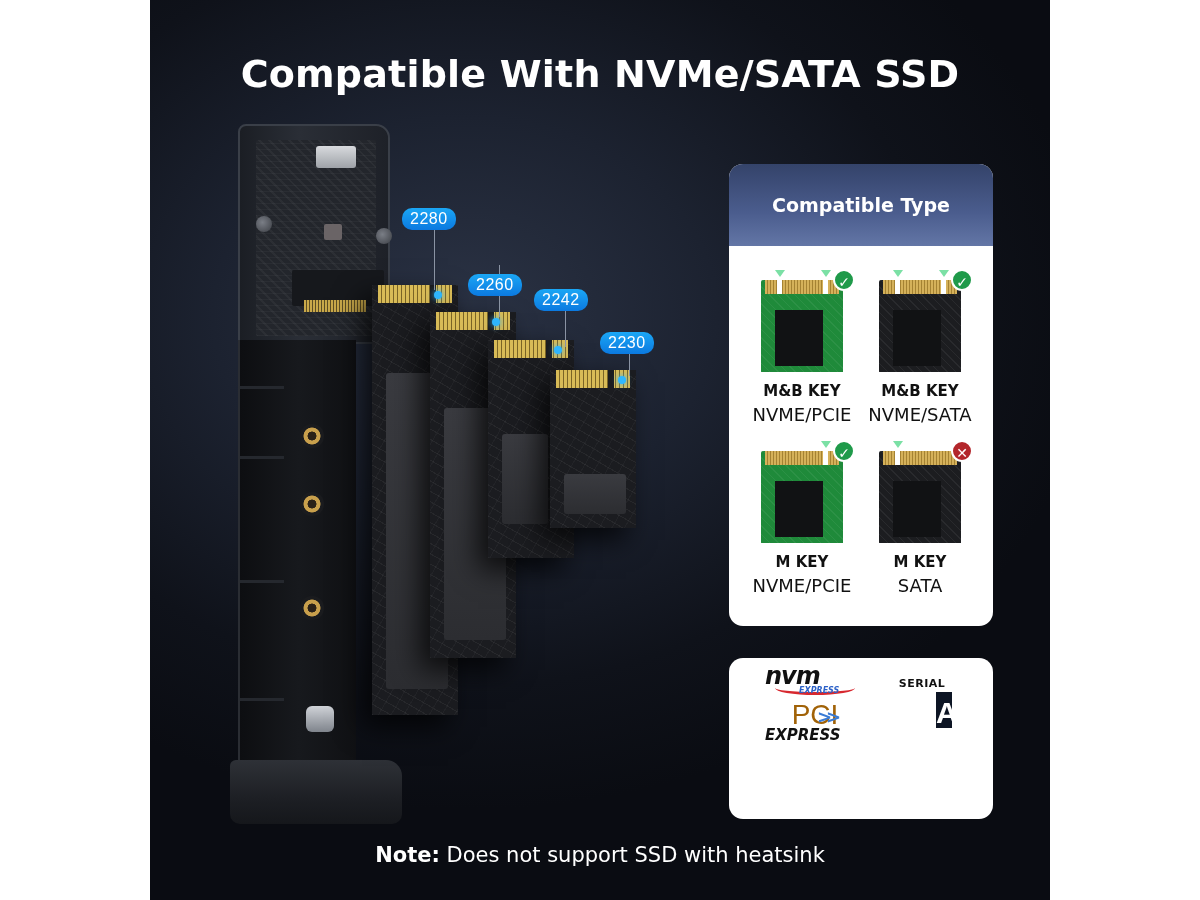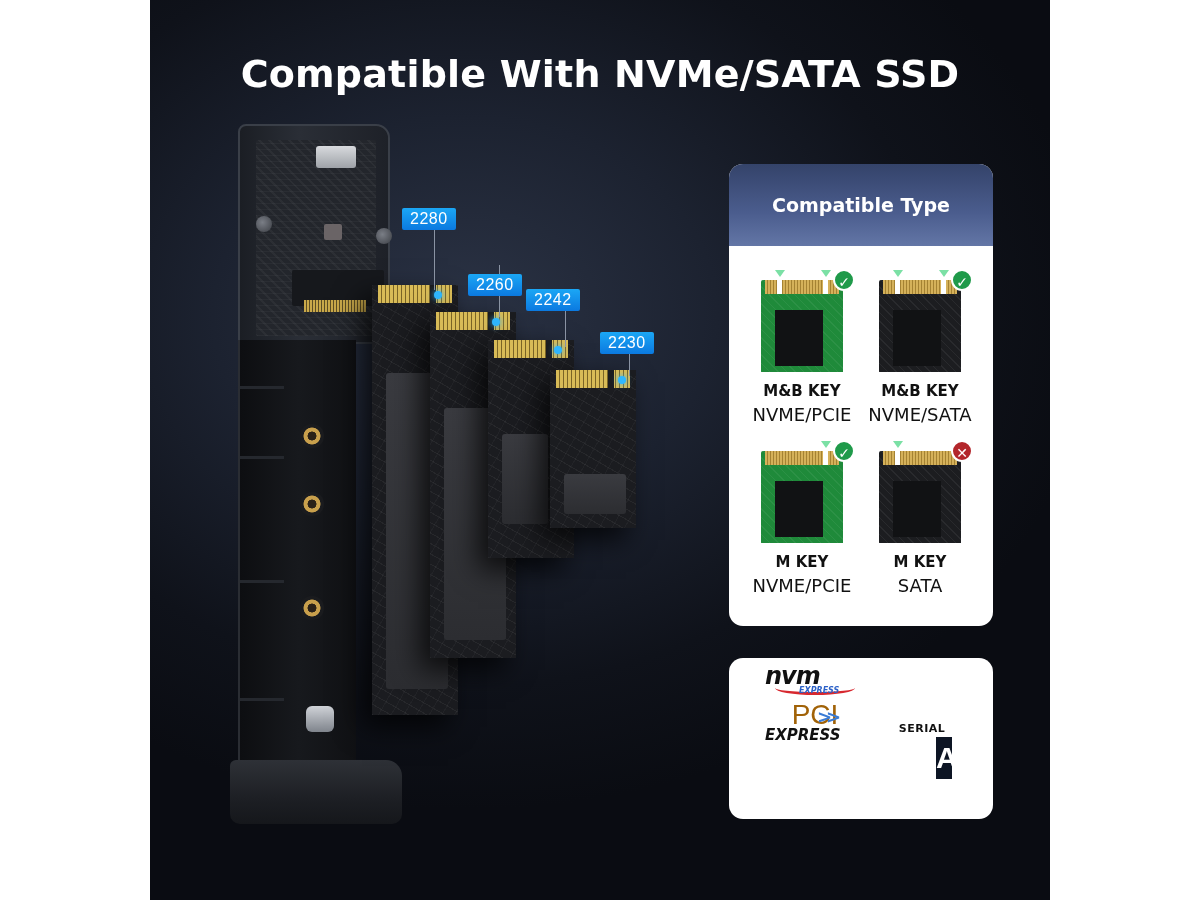--- a/index.html
+++ b/index.html
@@ -95,21 +95,21 @@
   }
   .ssd-dot {
     position: absolute; top: 6px; width: 8px; height: 8px; border-radius: 50%; background: #2fb7ff;
     box-shadow: 0 0 6px #2fb7ff;
   }
 
   
   .size-tag {
     position: absolute; height: 22px; padding: 0 8px;
     background: linear-gradient(180deg, #1ba7f5, #0b79e0);
-    color: #ffffff; font-size: 16px; line-height: 22px; border-radius: 2px;
+    color: #ffffff; font-size: 16px; line-height: 22px; border-radius: 10px;
     font-family: "Liberation Sans", sans-serif; letter-spacing: 0.5px;
   }
   .leader { position: absolute; width: 1px; background: #8a93a3; }
 
   
   .card {
     position: absolute; left: 579px; width: 264px; background: #ffffff;
     border-radius: 14px; overflow: hidden;
   }
   .card-head {
@@ -155,24 +155,24 @@
   .proto-body { position: relative; height: 98px; }
   .nvm-logo { position: absolute; left: 36px; top: 7px; width: 90px; height: 30px; }
   .nvm-text { font-style: italic; font-weight: bold; font-size: 24px; color: #111; letter-spacing: -1px; line-height: 22px; }
   .nvm-express { position: absolute; left: 34px; top: 21px; font-size: 8px; font-style: italic; font-weight: bold; color: #2d62c8; }
   .nvm-swoosh { position: absolute; left: 10px; top: 16px; width: 80px; height: 14px; border-bottom: 3px solid #d7282f; border-radius: 0 0 50% 50%; }
   .pci-logo { position: absolute; left: 36px; top: 46px; width: 100px; height: 44px; }
   .pci-text { font-family: "Liberation Sans", sans-serif; font-size: 28px; color: #a16207; line-height: 22px; text-align: center; }
   .pci-arrow { position: absolute; left: 52px; top: 2px; color: #3a7bd5; font-size: 18px; font-weight: bold; letter-spacing: -6px; }
   .pci-express { font-style: italic; font-weight: bold; font-size: 15px; color: #111; line-height: 18px; }
   .sata-logo { position: absolute; left: 163px; top: 20px; width: 60px; height: 60px; text-align: center; }
-  .sata-serial { font-weight: bold; font-size: 11px; color: #111; letter-spacing: 0.5px; line-height: 12px; margin-top: 45px; }
+  .sata-serial { font-weight: bold; font-size: 11px; color: #111; letter-spacing: 0.5px; line-height: 12px; }
   .sata-ata {
     margin-top: 2px; background: #0d1524; color: #ffffff; font-weight: bold;
-    font-size: 30px; line-height: 42px; height: 42px; letter-spacing: -1px; font-family: "Liberation Sans", sans-serif; margin-left: 44px;
+    font-size: 30px; line-height: 42px; height: 36px; letter-spacing: -1px; font-family: "Liberation Sans", sans-serif; margin-left: 44px;
   }
 
   .note {
     position: absolute; left: 0; top: 843px; width: 900px; text-align: center;
     color: #ffffff; font-size: 21px;
   }
   .note b { font-weight: bold; }
 </style>
 </head>
 <body>
@@ -230,21 +230,21 @@
     <div class="ssd-label" style="left:14px; top:104px; width:62px; height:40px;"></div>
   </div>
 
   <div class="leader" style="left:284px; top:228px; height:62px;"></div>
   <div class="size-tag" style="left:252px; top:208px;">2280</div>
 
   <div class="leader" style="left:349px; top:265px; height:52px;"></div>
   <div class="size-tag" style="left:318px; top:245px;margin-top:29px;">2260</div>
 
   <div class="leader" style="left:415px; top:309px; height:38px;"></div>
-  <div class="size-tag" style="left:376px; top:289px;">2242</div>
+  <div class="size-tag" style="left:384px; top:289px;">2242</div>
 
   <div class="leader" style="left:479px; top:352px; height:24px;"></div>
   <div class="size-tag" style="left:450px; top:332px;">2230</div>
 
   <div class="card type-card">
     <div class="card-head">Compatible Type</div>
     <div class="type-grid">
 
       <div class="type-cell">
         <div class="mini-ssd green">
@@ -313,13 +313,14 @@
         <div class="pci-arrow">&gt;&gt;</div>
         <div class="pci-express">EXPRESS</div>
       </div>
       <div class="sata-logo">
         <div class="sata-serial">SERIAL</div>
         <div class="sata-ata">ATA</div>
       </div>
     </div>
   </div>
 
+  <div class="note"><b>Note:</b><span> Does not support SSD with heatsink</span></div>
 </div>
 
 </body></html>

